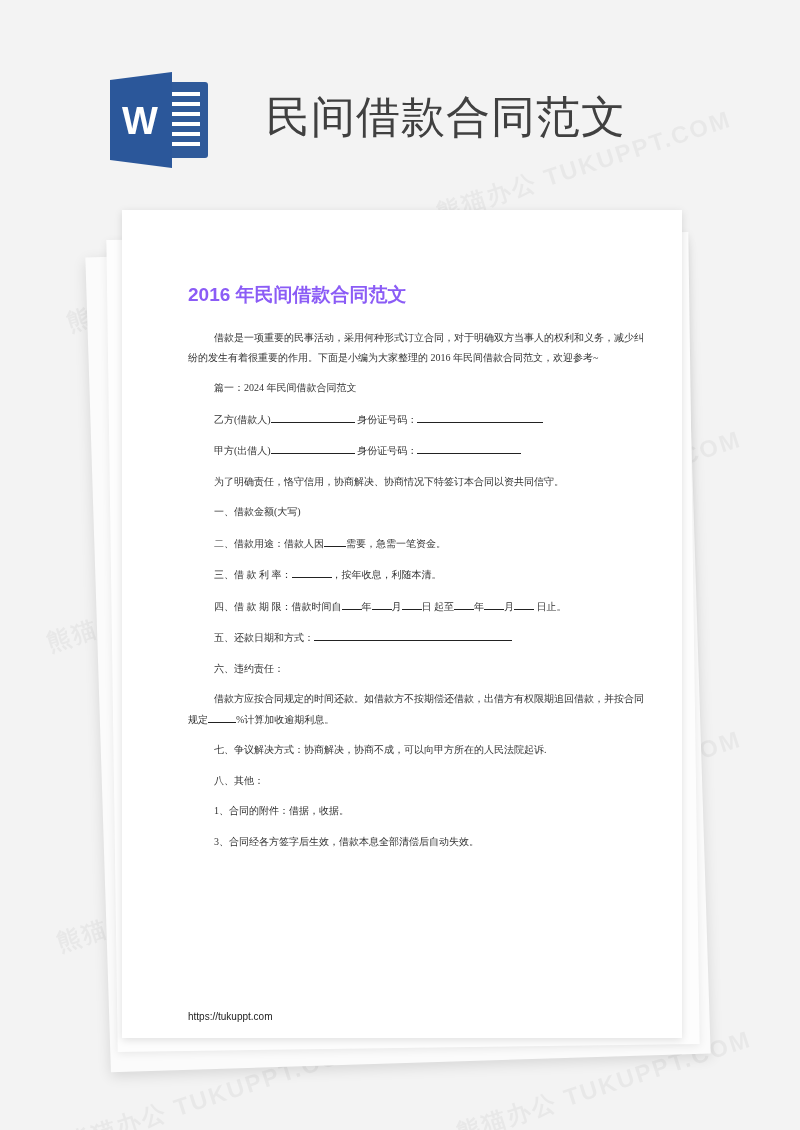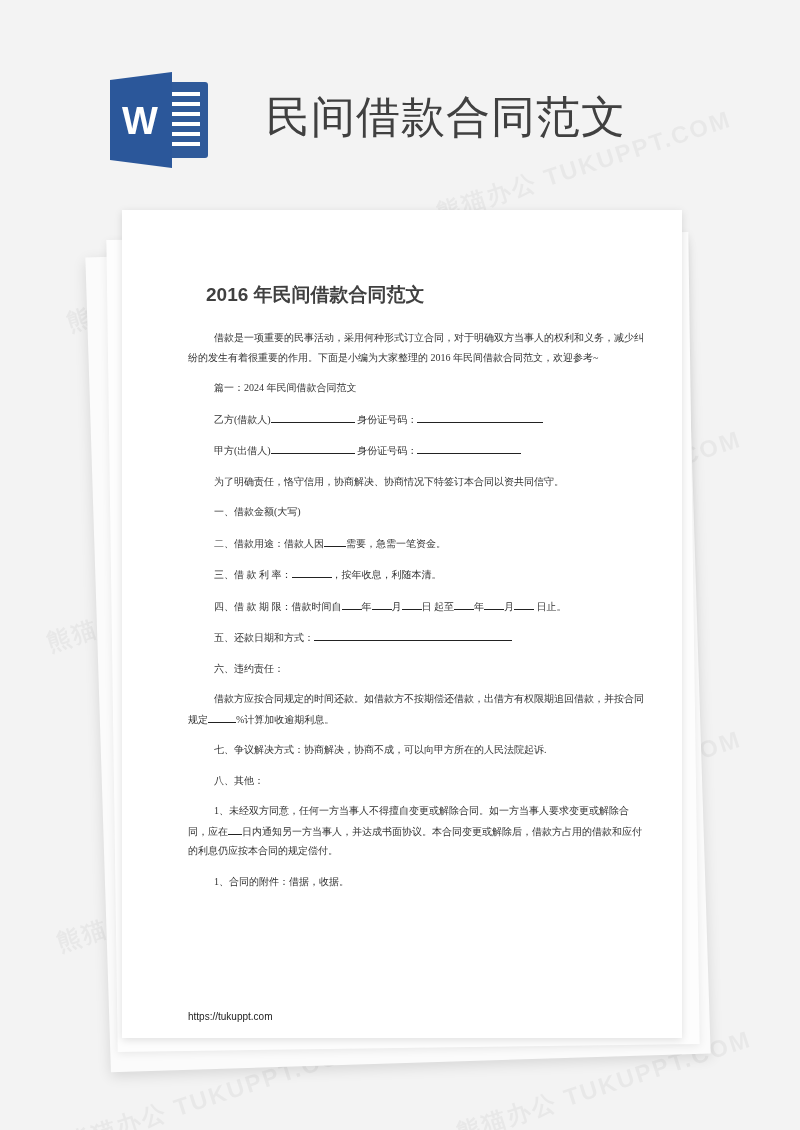--- a/index.html
+++ b/index.html
@@ -23,23 +23,23 @@
   .back-page2 {
     position: absolute; left: 112px; top: 236px; width: 582px; height: 812px;
     background: #fdfdfd; transform: rotate(-0.8deg);
     box-shadow: 0 2px 8px rgba(0,0,0,0.08);
   }
   .page {
     position: absolute; left: 122px; top: 210px; width: 560px; height: 828px;
     background: #ffffff; box-shadow: 0 2px 8px rgba(0,0,0,0.12);
   }
   .doc-title {
-    position: absolute; left: 84px; top: 72px;
+    position: absolute; left: 66px; top: 72px;
     font-family: "Liberation Sans", "DejaVu Sans", sans-serif;
-    font-weight: bold; font-size: 19px; color: #404040;
+    font-weight: bold; font-size: 19px; color: #8b5cf6;
   }
   .body { position: absolute; left: 66px; top: 118px; width: 460px; font-size: 10px; color: #333; line-height: 19.5px; }
   .p { margin: 0 0 11px 0; text-indent: 26px; }
   .blank { display: inline-block; border-bottom: 1.3px solid #222; height: 13px; vertical-align: baseline; }
   .url {
     position: absolute; left: 66px; top: 780px;
     font-family: "Liberation Sans", "DejaVu Sans", sans-serif; font-size: 10px; color: #222; margin-top: 21px;
   }
   .wm {
     position: absolute; font-family: "Liberation Sans", sans-serif; font-size: 24px;
@@ -105,19 +105,17 @@
     </p>
     <p class="p">
       <span>五、还款日期和方式：</span><span class="blank" style="width:198px"></span>
     </p>
     <p class="p">六、违约责任：</p>
     <p class="p">
       <span>借款方应按合同规定的时间还款。如借款方不按期偿还借款，出借方有权限期追回借款，并按合同规定</span><span class="blank" style="width:28px"></span><span>%计算加收逾期利息。</span>
     </p>
     <p class="p">七、争议解决方式：协商解决，协商不成，可以向甲方所在的人民法院起诉.</p>
     <p class="p">八、其他：</p>
-    <p class="p">
-      <span>1、未经双方同意，任何一方当事人不得擅自变更或解除合同。如一方当事人要求变更或解除合同，应在</span><span class="blank" style="width:14px"></span><span>日内通知另一方当事人，并达成书面协议。本合同变更或解除后，借款方占用的借款和应付的利息仍应按本合同的规定偿付。</span>
-    </p>
     <p class="p">1、合同的附件：借据，收据。</p>
+    <p class="p">3、合同经各方签字后生效，借款本息全部清偿后自动失效。</p>
   </div>
   <div class="url">https://tukuppt.com</div>
 </div>
 
 </body></html>

